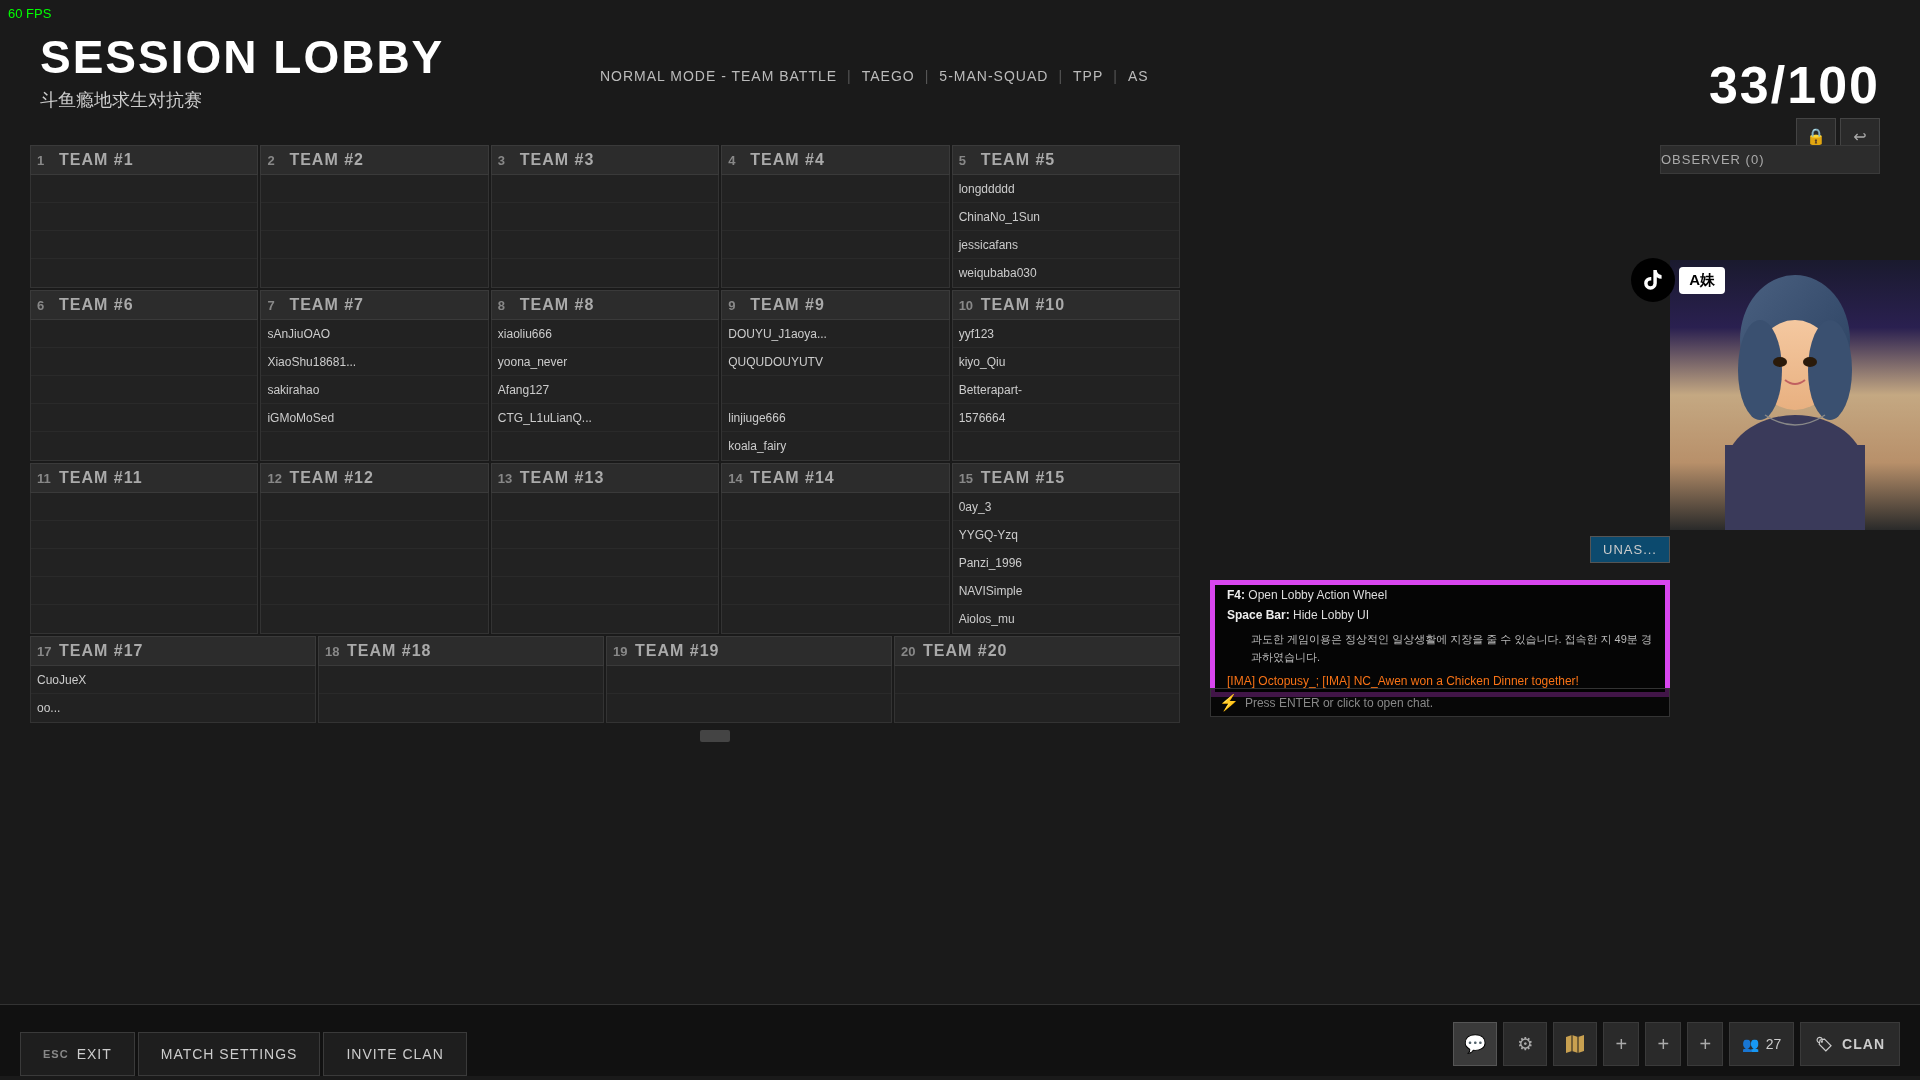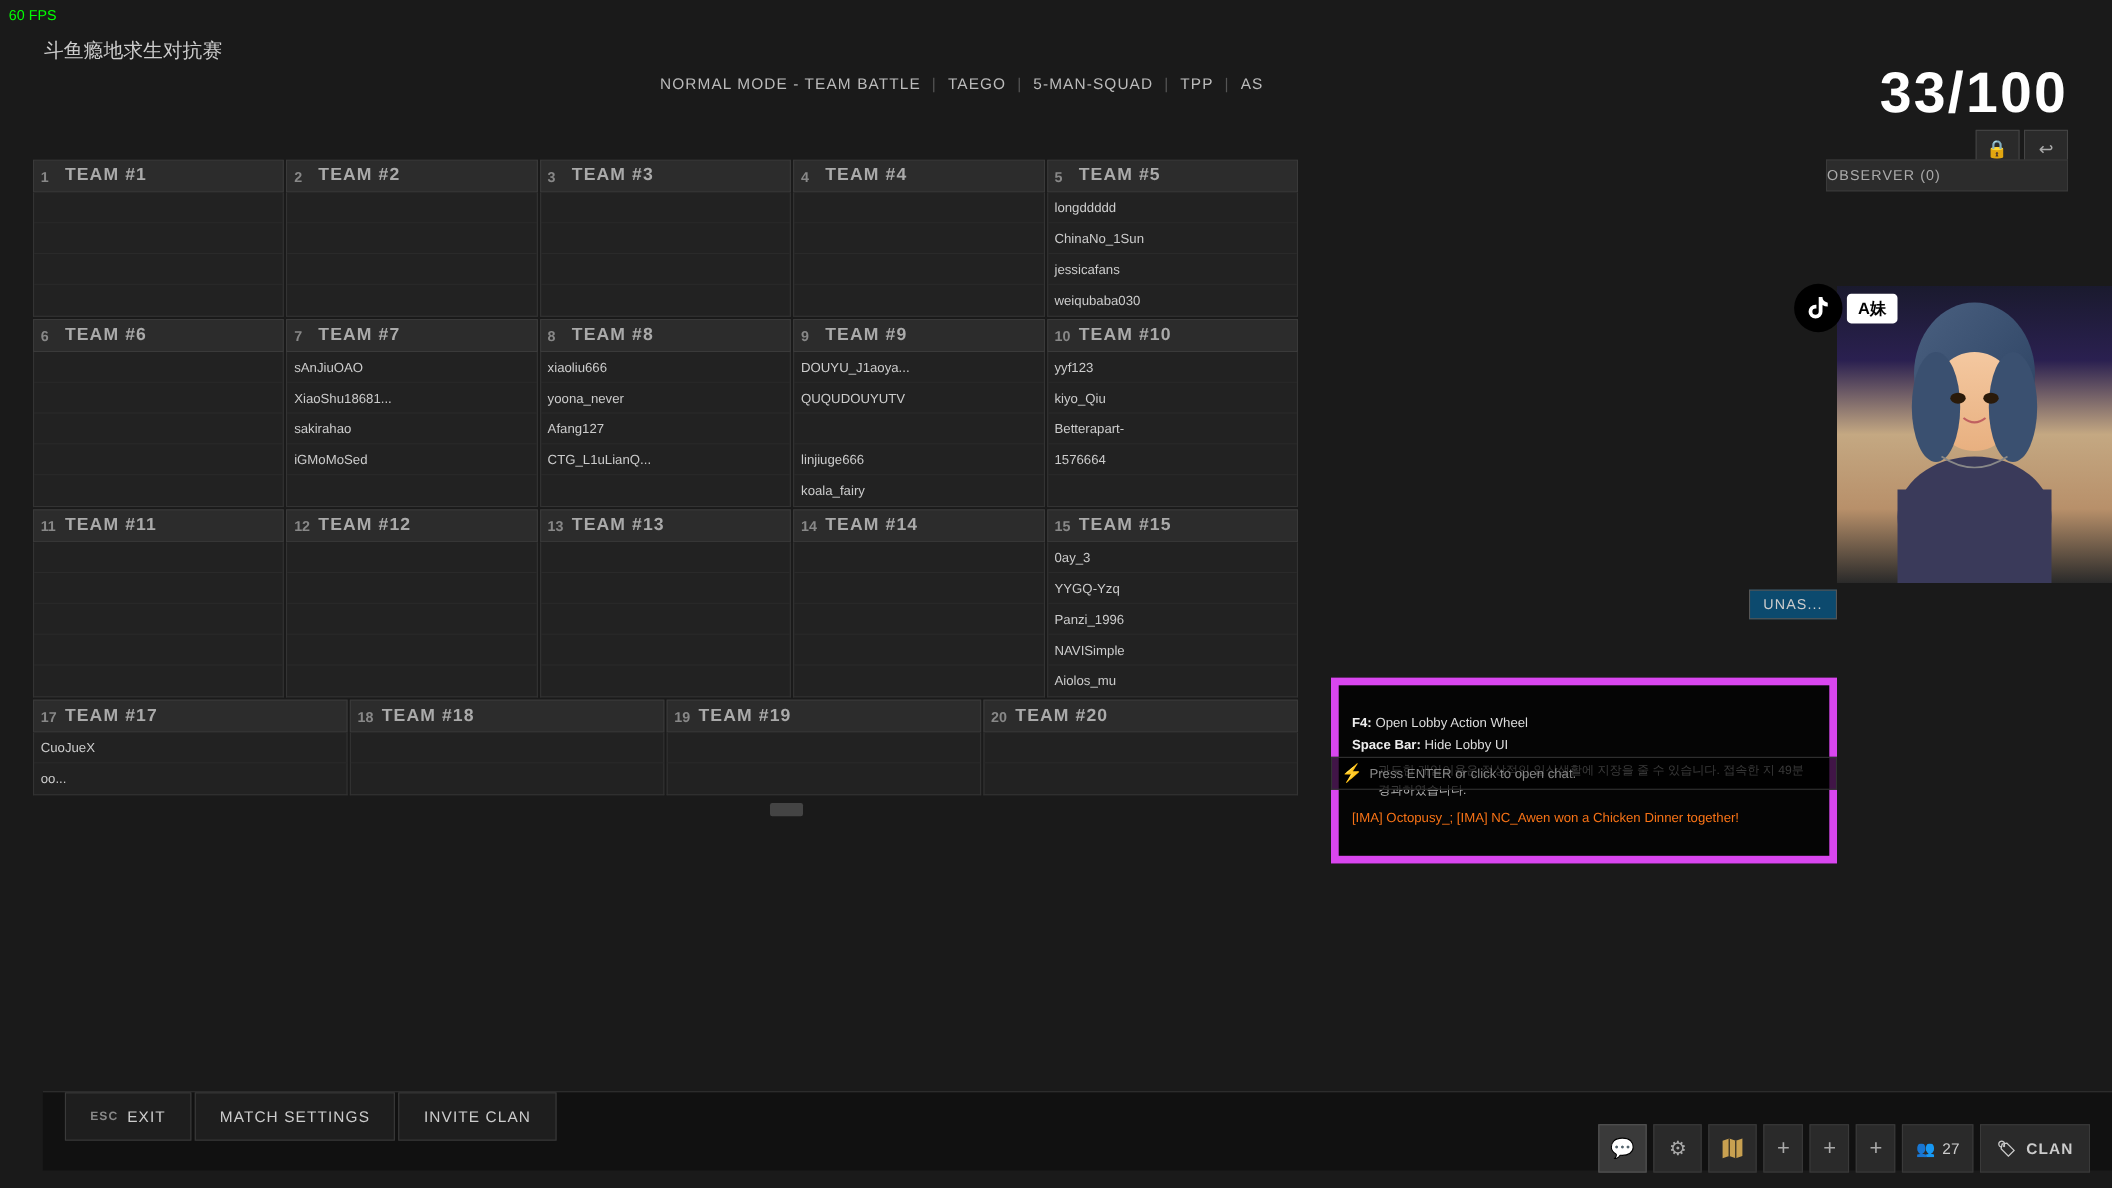--- a/index.html
+++ b/index.html
@@ -197,25 +197,25 @@
       background: #0c4a6e;
       border: 1px solid #555;
       color: #ccc;
       padding: 5px 12px;
       font-size: 13px;
       letter-spacing: 1px;
     }
     
     #chat-panel {
       position: absolute;
-      top: 616px; right: 250px;
+      top: 580px; right: 250px;
       width: 460px;
       background: rgba(0,0,0,0.8);
-      border: 7px solid #d946ef;
-      padding: 24px 12px;
+      border: 5px solid #d946ef;
+      padding: 0 12px;
       font-size: 12px;
       color: #ccc;
       line-height: 1.7;
     }
     .chat-key { color: #eee; font-weight: bold; }
     .chat-msg { color: #ddd; }
     .chat-winner { color: #f97316; margin-top: 41px; }
     
     #chat-input-bar {
       position: absolute;
@@ -226,29 +226,28 @@
       display: flex;
       align-items: center;
       gap: 6px;
       padding: 4px 8px;
     }
     .chat-bolt { color: #ffcc00; font-size: 16px; }
     .chat-input-text { color: #888; font-size: 12px; }
     
     #bottom-bar {
       position: absolute;
-      bottom: 16px; left: 0; right: 0;
+      bottom: 4px; left: 0; right: 0;
       height: 72px;
       background: #111111;
       border-top: 1px solid #333;
       display: flex;
-      align-items: flex-start;
+      align-items: flex-end;
       padding: 0 20px;
       gap: 0;
-      margin-left: 39px;
     }
     .bottom-btn {
       background: #1e1e1e;
       border: 1px solid #3a3a3a;
       color: #ccc;
       padding: 10px 22px;
       font-size: 14px;
       letter-spacing: 1px;
       cursor: pointer;
       display: flex;
@@ -322,20 +321,21 @@
       background: #444;
       border-radius: 2px;
     }
   </style>
 </head>
 <body>
 
 <div id="fps">60 FPS</div>
 
 <div id="header">
+  <div id="session-title">SESSION LOBBY</div>
   <div id="subtitle">斗鱼瘾地求生对抗赛</div>
 </div>
 
 <div id="mode-info">
   <span>NORMAL MODE - TEAM BATTLE</span>
   <span class="mode-sep">|</span>
   <span>TAEGO</span>
   <span class="mode-sep">|</span>
   <span>5-MAN-SQUAD</span>
   <span class="mode-sep">|</span>

